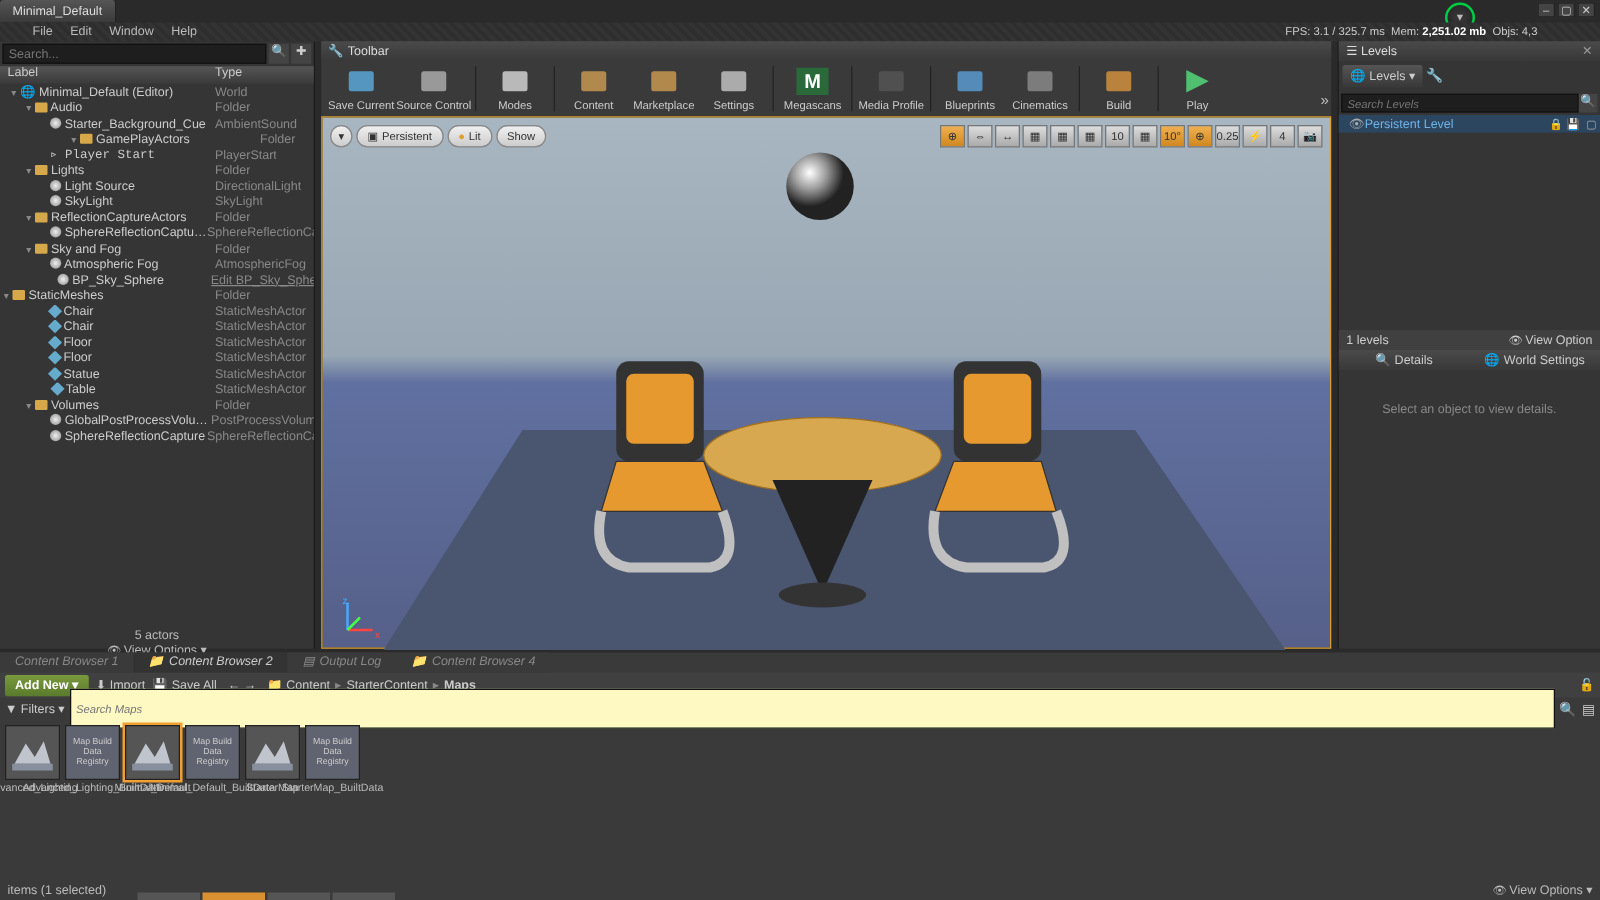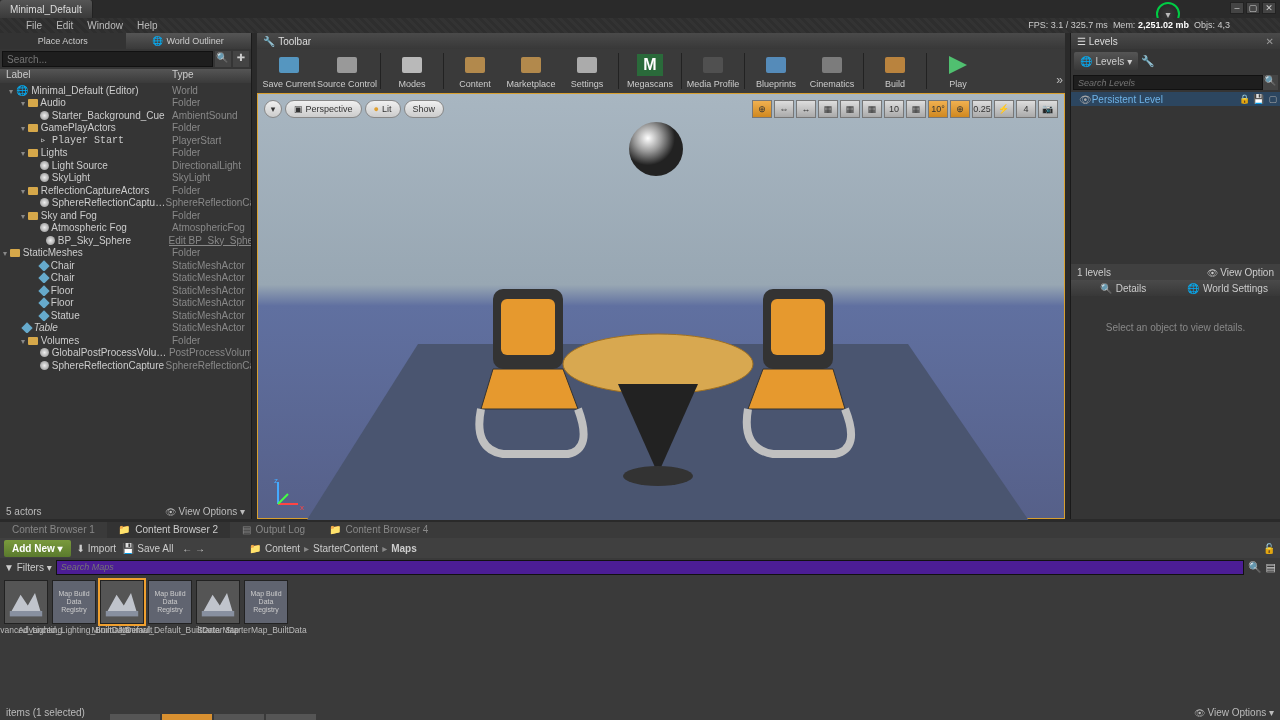--- a/index.html
+++ b/index.html
@@ -51,21 +51,21 @@
   .outliner .cols div:last-child{ flex:1;}
   .tree { font-size:10px; }
   .tree .row{ display:flex; height:12.5px; align-items:flex-end;}
   .tree .row .lab{ width:172px; overflow:hidden; white-space:nowrap;text-overflow:ellipsis;}
   .tree .row .typ{ color:#888; overflow:hidden;white-space:nowrap;}
   .tree .ti{ display:inline-block;width:10px;text-align:center;color:#888;font-size:8px;}
   .folder{ background:#d6a84a; border-radius:1px; height:8px;width:10px;display:inline-block;position:relative;top:1px;}
   .cube{ width:8px;height:8px;background:#6ac;display:inline-block;transform:rotate(45deg);position:relative;top:1px;}
   .sph{ width:9px;height:9px;border-radius:50%;background:radial-gradient(#eee,#888);display:inline-block;position:relative;top:1px;}
   .link{ color:#5aa7d8; text-decoration:underline;}
-  .statusbar{ position:absolute;bottom:0;left:0;right:0;height:16px;display:flex;align-items:center;justify-content:space-between;padding:0 6px;font-size:10px;color:#bbb;}
+  .statusbar{ position:absolute;bottom:0;left:0;right:0;height:16px;display:flex;align-items:center;justify-content:space-between;padding:0 6px;font-size:10px;color:#bbb;flex-direction:column;}
   
   
   .toolbar { position:absolute; left:257px; top:33px; width:808px; height:60px; background:#3a3a3a;}
   .toolbar .bar{ display:flex; height:44px; align-items:center; padding:0 4px;}
   .tbtn{ display:flex;flex-direction:column;align-items:center;justify-content:center;min-width:56px;height:44px;color:#ccc;font-size:9px;gap:2px;}
   .tbtn .ic{ width:28px;height:24px;display:flex;align-items:center;justify-content:center;}
   .sep{ width:1px;height:36px;background:#222;margin:0 3px;}
   .chev{position:absolute;right:2px;bottom:6px;font-size:12px;color:#bbb;}
   
   
@@ -88,30 +88,30 @@
   .lvlrow{ height:14px;padding-left:8px;display:flex;align-items:center;font-size:10px;background:#2c4660;}
   .lvlrow .nm{color:#6fb4e8;flex:1;}
   .lvlrow .ric{width:14px;text-align:center;color:#aaa;font-size:9px;}
   .lvlbar{ height:16px;background:#404040;display:flex;align-items:center;justify-content:space-between;padding:0 6px;font-size:10px;}
   .dtabs{ display:flex; height:16px;}
   .dtabs .t{flex:1;display:flex;align-items:center;justify-content:center;gap:3px;font-size:10px;background:linear-gradient(#4a4a4a,#383838);}
   .details-empty{ text-align:center;color:#888;margin-top:26px;font-size:10px;}
   
   
   .cb{ position:absolute; left:0; top:522px; width:1280px; height:198px; background:#3a3a3a;}
-  .cbtabs{ height:16px;display:flex;}
+  .cbtabs{ height:16px;display:flex;font-style:italic;}
   .cbtabs .t{ padding:0 12px; font-size:10px; line-height:16px;background:#333;display:flex;align-items:center;gap:4px;}
   .cbtabs .t.inactive{ background:#3a3a3a;color:#888;}
   .cbtoolbar{ height:20px;display:flex;align-items:center;padding:0 4px;gap:6px;background:#404040;font-size:10px;}
   .btnAdd{height:17px;padding:0 8px;background:linear-gradient(#7a9a3d,#5a7a2d);color:#fff;font-weight:bold;display:flex;align-items:center;gap:3px;border-radius:2px;}
-  .crumb{ color:#ccc;margin-left:36px;}
+  .crumb{ color:#ccc;}
   .crumb .sep2{ color:#888; margin:0 4px;}
   .cbfilter{ height:18px;display:flex;align-items:center;padding:0 4px;gap:4px;}
   .cbfilter .fl{ font-size:10px;}
-  .cbfilter input{ flex:1; height:15px;background:#4c1d95;border:1px solid #111;color:#888;font-size:9px;font-style:italic;padding:0 4px;}
+  .cbfilter input{ flex:1; height:32px;background:#fef9c3;border:1px solid #111;color:#888;font-size:9px;font-style:italic;padding:0 4px;}
   .assets{ display:flex; gap:4px; padding:4px;}
   .asset{ width:44px;display:flex;flex-direction:column;align-items:center;}
   .asset .thumb{ width:44px;height:44px;background:#555;border:1px solid #222;position:relative;overflow:hidden;display:flex;align-items:center;justify-content:center;}
   .asset .thumb.sel{ outline:2px solid #f0a030;}
   .asset .thumb.map svg{width:36px;height:36px;}
   .asset .thumb.reg{ font-size:7px;text-align:center;color:#ccc;line-height:1.1;}
   .asset .nm{ font-size:8.5px;text-align:center;margin-top:2px;color:#bbb;line-height:1.05;}
   .cbfoot{ position:absolute;bottom:0;left:0;right:0;height:16px;display:flex;align-items:center;justify-content:space-between;padding:0 6px;font-size:10px;color:#bbb;}
   .cbfoot-tabs{ position:absolute; bottom:0; left:110px; display:flex;}
   .cbtab-stub{ width:50px;height:6px;background:#555;margin-right:2px;}
@@ -138,26 +138,20 @@
   <span>Help</span>
 </div>
 <div class="stats">
   <span>FPS:</span> <span>3.1</span>
   <span>/ 325.7 ms</span>&nbsp;
   <span>Mem:</span> <b>2,251.02 mb</b>&nbsp;
   <span>Objs:</span> <span>4,3</span>
 </div>
 
 <div class="outliner">
-  <div class="hdrtabs">
-    <div class="t">Place Actors</div>
-    <div class="t" style="background:linear-gradient(#555,#3a3a3a);">
-      <span>🌐 </span><span>World Outliner</span>
-    </div>
-  </div>
   <div class="search">
     <input placeholder="Search..." style="">
     <div class="ic">🔍</div>
     <div class="ic">✚</div>
   </div>
   <div class="cols">
     <div>Label</div>
       <div>Type</div>
   </div>
   <div class="tree" id="tree">
@@ -167,21 +161,21 @@
       </div>
       <div class="row">
         <div class="lab" style="padding-left: 18px;"><span class="ti">▾</span><span class="folder"></span> <span>Audio</span></div>
         <div class="typ">Folder</div>
       </div>
       <div class="row">
         <div class="lab" style="padding-left: 30px;"><span class="ti"></span><span class="sph"></span> <span>Starter_Background_Cue</span></div>
         <div class="typ">AmbientSound</div>
       </div>
       <div class="row">
-        <div class="lab" style="padding-left: 18px;"><span class="ti">▾</span><span class="folder"></span> <span>GamePlayActors</span></div>
+        <div class="lab" style="padding-left: 18px; margin-left: 36px;"><span class="ti">▾</span><span class="folder"></span> <span>GamePlayActors</span></div>
         <div class="typ">Folder</div>
       </div>
       <div class="row">
         <div class="lab" style="padding-left: 30px; font-family: Liberation Mono, monospace;"><span class="ti"></span>▹ <span>Player Start</span></div>
         <div class="typ">PlayerStart</div>
       </div>
       <div class="row">
         <div class="lab" style="padding-left: 18px;"><span class="ti">▾</span><span class="folder"></span> <span>Lights</span></div>
         <div class="typ">Folder</div>
       </div>
@@ -231,21 +225,21 @@
       </div>
       <div class="row">
         <div class="lab" style="padding-left: 30px;"><span class="ti"></span><span class="cube"></span> <span>Floor</span></div>
         <div class="typ">StaticMeshActor</div>
       </div>
       <div class="row">
         <div class="lab" style="padding-left: 30px;"><span class="ti"></span><span class="cube"></span> <span>Statue</span></div>
         <div class="typ">StaticMeshActor</div>
       </div>
       <div class="row">
-        <div class="lab" style="padding-left: 13px; font-style: italic;"><span class="ti"></span><span class="cube"></span> <span>Table</span></div>
+        <div class="lab" style="padding-left: 32px;"><span class="ti"></span><span class="cube"></span> <span>Table</span></div>
         <div class="typ">StaticMeshActor</div>
       </div>
       <div class="row">
         <div class="lab" style="padding-left: 18px;"><span class="ti">▾</span><span class="folder"></span> <span>Volumes</span></div>
         <div class="typ">Folder</div>
       </div>
       <div class="row">
         <div class="lab" style="padding-left: 30px;"><span class="ti"></span><span class="sph"></span> <span>GlobalPostProcessVolume</span></div>
         <div class="typ">PostProcessVolum</div>
       </div>
@@ -369,21 +363,21 @@
       </div>
     </div>
   <div class="chev">»</div>
 </div>
 
 <div class="viewport">
   <div class="vtools">
     <div class="pill sm">▾</div>
     <div class="pill">
         <span>▣</span>
-        <span>Perspective</span>
+        <span>Persistent</span>
       </div>
     <div class="pill">
         <span style="color:#e0a030;">●</span>
         <span>Lit</span>
       </div>
     <div class="pill">Show</div>
   </div>
   <div class="rtools" id="rtools">
       <div class="sq o">⊕</div>
       <div class="sq">⇔</div>

